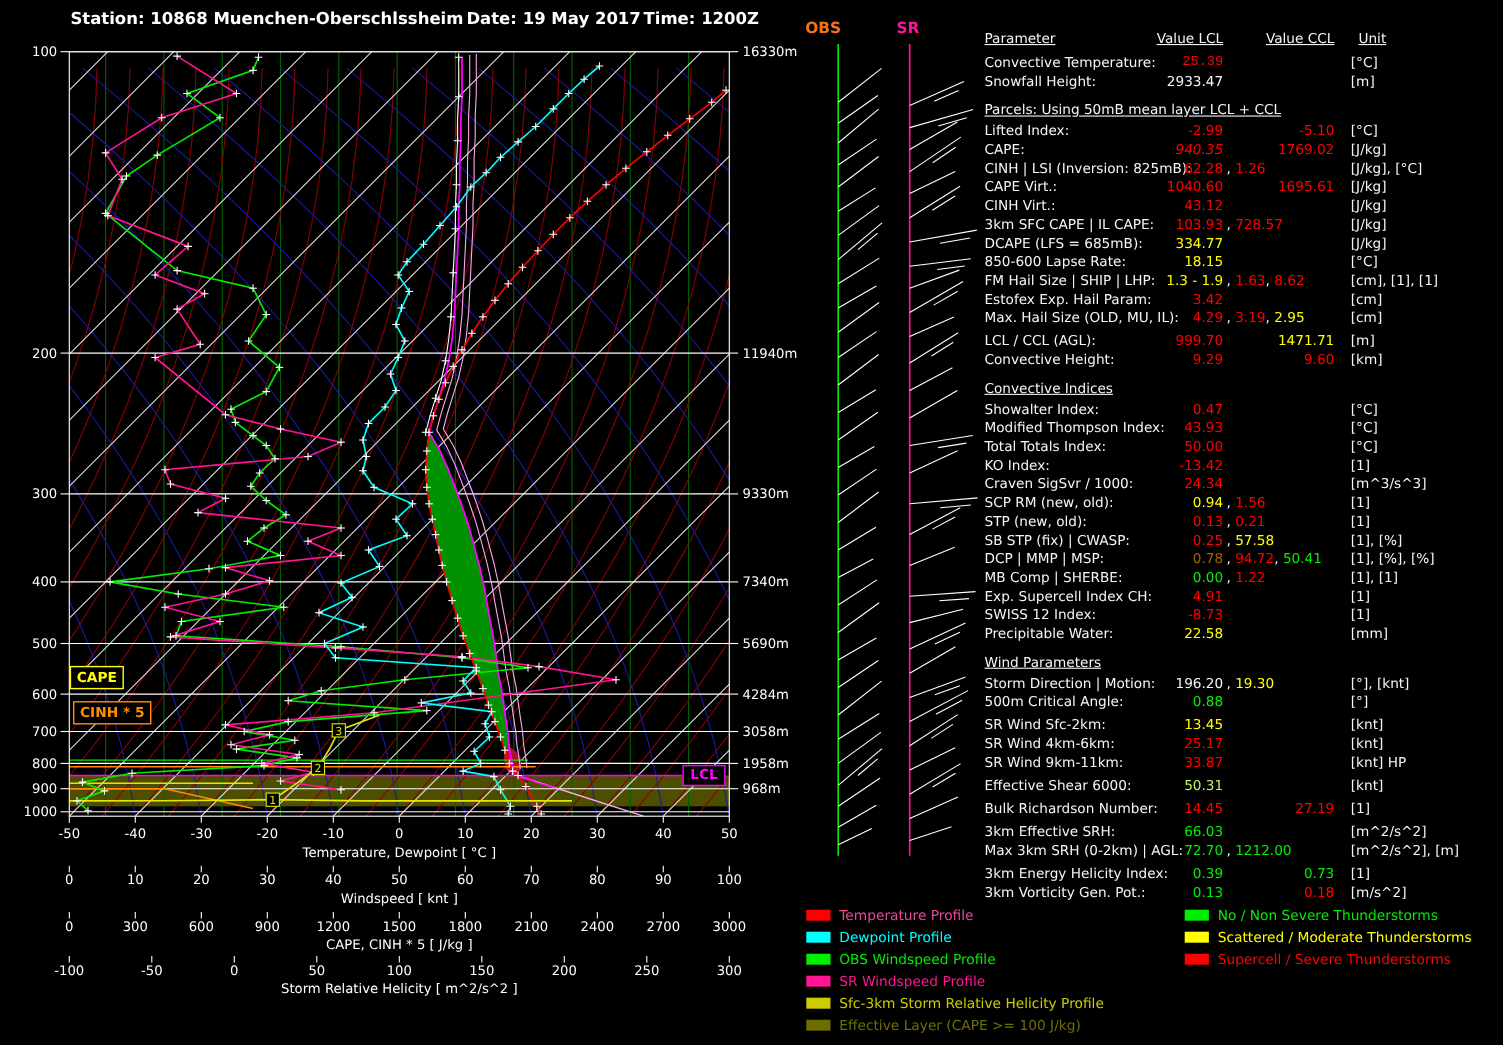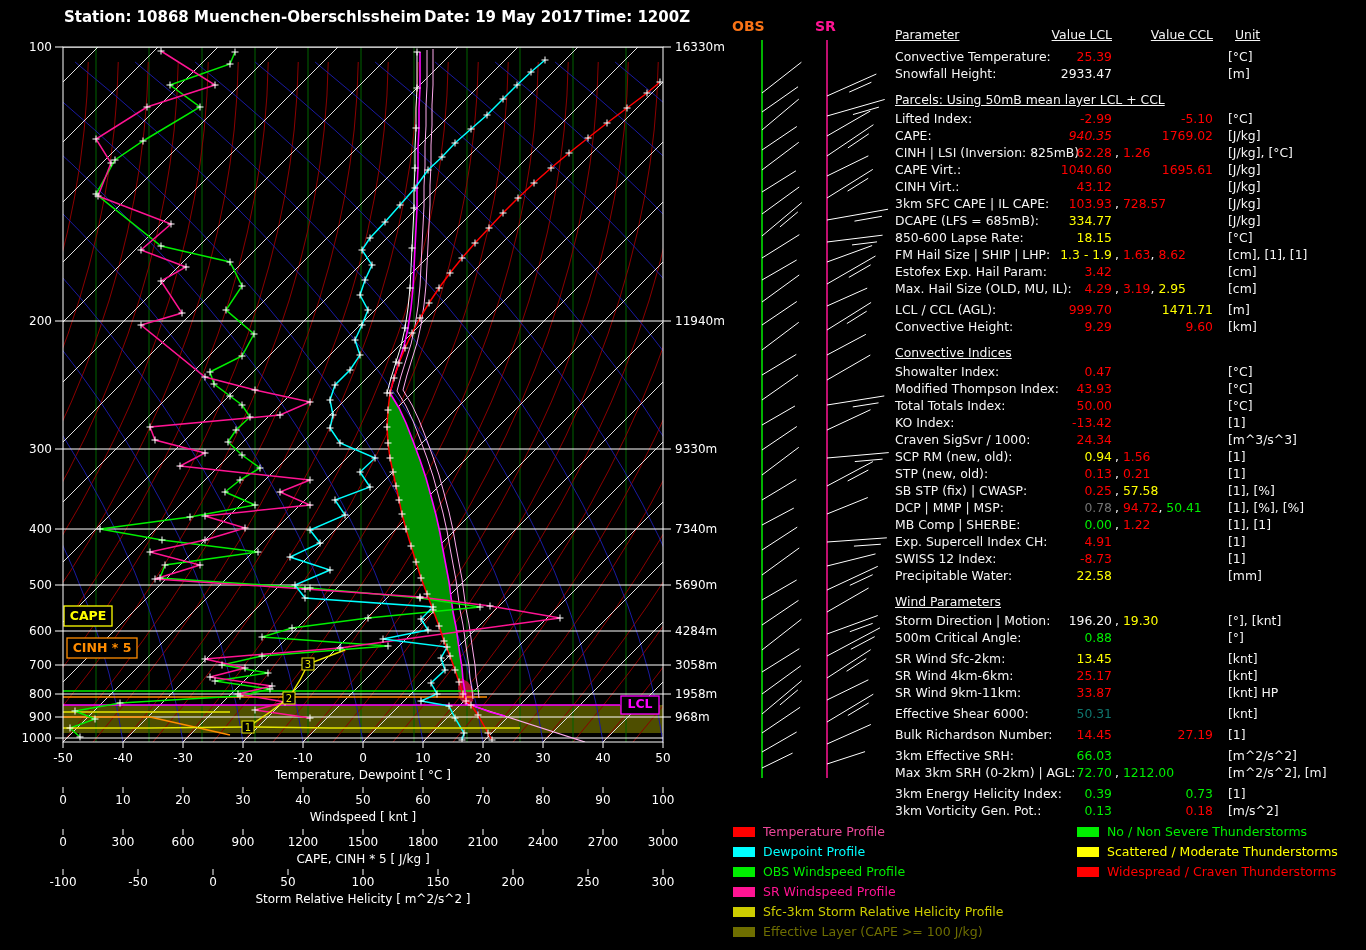--- a/index.html
+++ b/index.html
@@ -812,21 +812,21 @@
 
   <div id="ptable">
       <div class="thead">
         <span class="lbl">Parameter</span>
         <span class="h-lcl">Value LCL</span>
         <span class="h-ccl">Value CCL</span>
         <span class="h-unit">Unit</span>
       </div>
       <div class="trow">
         <span class="lbl">Convective Temperature:</span>
-        <span class="v1" style="color: rgb(255, 0, 0);">25.39</span>
+        <span class="v1" style="color: rgb(255, 0, 0); font-family: Liberation Mono, monospace;">25.39</span>
         <span class="unit">[°C]</span>
       </div>
       <div class="trow">
         <span class="lbl">Snowfall Height:</span>
         <span class="v1" style="color: rgb(245, 245, 245);">2933.47</span>
         <span class="unit">[m]</span>
       </div>
       <div class="tsection">Parcels: Using 50mB mean layer LCL + CCL</div>
       <div class="trow">
         <span class="lbl">Lifted Index:</span>
@@ -941,21 +941,21 @@
         <span class="unit">[1]</span>
       </div>
       <div class="trow">
         <span class="lbl">SB STP (fix) | CWASP:</span>
         <span class="v1" style="color: rgb(255, 0, 0);">0.25</span>
         <span class="vrest"><span style="color: rgb(245, 245, 245);">,  </span><span style="color: rgb(255, 255, 0);">57.58</span></span>
         <span class="unit">[1], [%]</span>
       </div>
       <div class="trow">
         <span class="lbl">DCP | MMP | MSP:</span>
-        <span class="v1" style="color: #737373;">0.78</span>
+        <span class="v1" style="color: #a16207;">0.78</span>
         <span class="vrest"><span style="color: rgb(245, 245, 245);">,  </span><span style="color: rgb(255, 0, 0);">94.72</span><span style="color: rgb(245, 245, 245);">,  </span><span style="color: rgb(0, 238, 0);">50.41</span></span>
         <span class="unit">[1], [%], [%]</span>
       </div>
       <div class="trow">
         <span class="lbl">MB Comp | SHERBE:</span>
         <span class="v1" style="color: rgb(0, 238, 0);">0.00</span>
         <span class="vrest"><span style="color: rgb(245, 245, 245);">,  </span><span style="color: rgb(255, 0, 0);">1.22</span></span>
         <span class="unit">[1], [1]</span>
       </div>
       <div class="trow">
@@ -995,21 +995,21 @@
         <span class="v1" style="color: rgb(255, 0, 0);">25.17</span>
         <span class="unit">[knt]</span>
       </div>
       <div class="trow">
         <span class="lbl">SR Wind 9km-11km:</span>
         <span class="v1" style="color: rgb(255, 0, 0);">33.87</span>
         <span class="unit">[knt] HP</span>
       </div>
       <div class="trow gap">
         <span class="lbl">Effective Shear 6000:</span>
-        <span class="v1" style="color: #0f766e;">50.31</span>
+        <span class="v1" style="color: #bef264;">50.31</span>
         <span class="unit">[knt]</span>
       </div>
       <div class="trow gap">
         <span class="lbl">Bulk Richardson Number:</span>
         <span class="v1" style="color: rgb(255, 0, 0);">14.45</span>
         <span class="ccl" style="color: rgb(255, 0, 0);">27.19</span>
         <span class="unit">[1]</span>
       </div>
       <div class="trow gap">
         <span class="lbl">3km Effective SRH:</span>
@@ -1040,15 +1040,15 @@
       <div class="litem"><span class="swatch" style="background: rgb(255, 0, 0);"></span><span style="color: #ec4899;">Temperature Profile</span></div>
       <div class="litem"><span class="swatch" style="background: rgb(0, 255, 255);"></span><span style="color: rgb(0, 255, 255);">Dewpoint Profile</span></div>
       <div class="litem"><span class="swatch" style="background: rgb(0, 238, 0);"></span><span style="color: rgb(0, 238, 0);">OBS Windspeed Profile</span></div>
       <div class="litem"><span class="swatch" style="background: rgb(255, 20, 147);"></span><span style="color: rgb(255, 20, 147);">SR Windspeed Profile</span></div>
       <div class="litem"><span class="swatch" style="background: rgb(204, 204, 0);"></span><span style="color: rgb(204, 204, 0);">Sfc-3km Storm Relative Helicity Profile</span></div>
       <div class="litem"><span class="swatch" style="background: rgb(110, 110, 0);"></span><span style="color: rgb(110, 110, 0);">Effective Layer (CAPE &gt;= 100 J/kg)</span></div>
     </div>
   <div id="legend-right" class="legend">
       <div class="litem"><span class="swatch" style="background: rgb(0, 238, 0);"></span><span style="color: rgb(0, 238, 0);">No / Non Severe Thunderstorms</span></div>
       <div class="litem"><span class="swatch" style="background: rgb(255, 255, 0);"></span><span style="color: rgb(255, 255, 0);">Scattered / Moderate Thunderstorms</span></div>
-      <div class="litem"><span class="swatch" style="background: rgb(255, 0, 0);"></span><span style="color: rgb(255, 0, 0);">Widespread / Craven Thunderstorms</span></div>
+      <div class="litem"><span class="swatch" style="background: rgb(255, 0, 0);"></span><span style="color: rgb(255, 0, 0);">Supercell / Severe Thunderstorms</span></div>
     </div>
 </div>
 
 </body></html>

